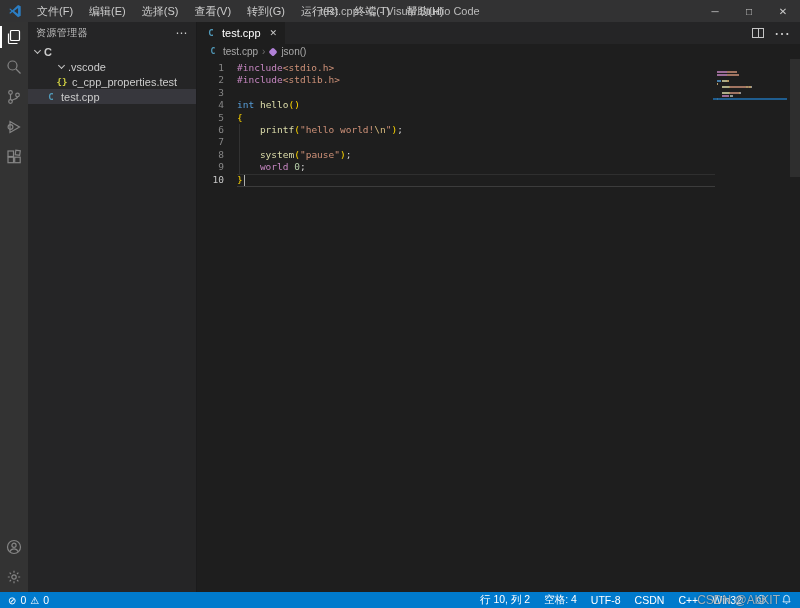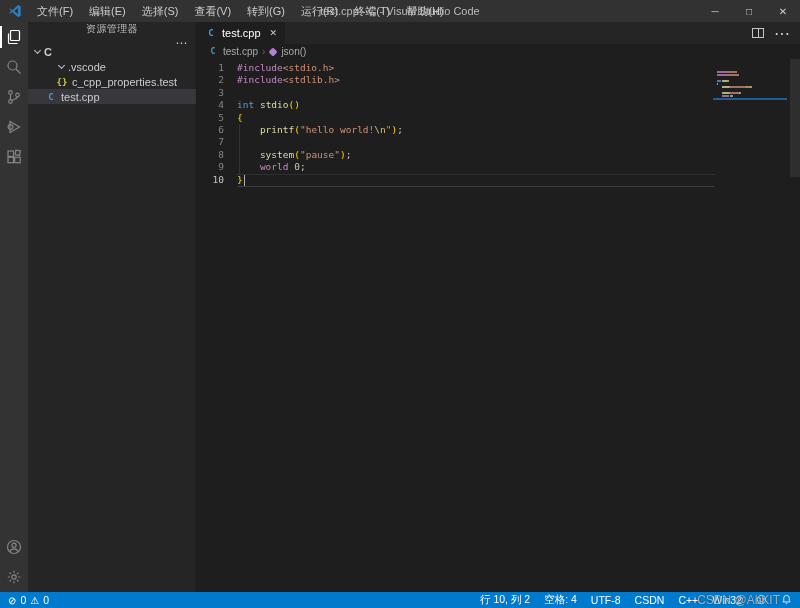--- a/index.html
+++ b/index.html
@@ -28,21 +28,21 @@
   .act-item.active { color:#ffffff; }
   .act-item.active::before { content:""; position:absolute; left:0; top:4px; bottom:4px;
     width:2px; background:#ffffff; }
   .act-item svg { width:16px; height:16px; stroke:currentColor; fill:none; stroke-width:1.2; }
   .act-spacer { flex:1; }
 
   
   .sidebar { width:169px; background:#252526; color:#cccccc; font-size:11px;
     display:flex; flex-direction:column; flex:0 0 169px; border-right:1px solid #1b1b1c; }
   .sb-header { height:22px; display:flex; align-items:center; padding:0 8px;
-    color:#bbbbbb; font-size:10px; letter-spacing:0.4px;flex-direction:column; }
+    color:#bbbbbb; font-size:10px; letter-spacing:0.4px; }
   .sb-header .more { margin-left:auto; color:#cccccc; font-size:12px; }
   .tree { flex:1; }
   .tree-row { height:15px; display:flex; align-items:center; cursor:pointer; white-space:nowrap; }
   .tree-row.selected { background:#37373d; }
   .tree-row .lbl { margin-left:4px; }
   .tree-row.root .lbl { font-weight:bold; color:#cccccc; }
   .chev { width:5px; height:5px; border-right:1px solid #c5c5c5; border-bottom:1px solid #c5c5c5;
     display:inline-block; flex:0 0 auto; }
   .chev.down { transform:rotate(45deg); margin-top:-3px; }
   .chev.right { transform:rotate(-45deg); }
@@ -247,21 +247,21 @@
             <div class="code-line">
               <span class="ln">2</span>
               <span class="lc"><span class="tok-pp">#include</span><span class="tok-str">&lt;stdlib.h&gt;</span></span>
             </div>
             <div class="code-line">
               <span class="ln">3</span>
               <span class="lc"></span>
             </div>
             <div class="code-line">
               <span class="ln">4</span>
-              <span class="lc"><span class="tok-kw">int</span><span class="tok-pl"> </span><span class="tok-fn">stdio</span><span class="tok-br">()</span></span>
+              <span class="lc"><span class="tok-kw">int</span><span class="tok-pl"> </span><span class="tok-fn">hello</span><span class="tok-br">()</span></span>
             </div>
             <div class="code-line">
               <span class="ln">5</span>
               <span class="lc"><span class="tok-br">{</span></span>
             </div>
             <div class="code-line">
               <span class="ln">6</span>
               <span class="lc"><span class="tok-pl">    </span><span class="tok-fn">printf</span><span class="tok-br">(</span><span class="tok-str">"hello world!</span><span class="tok-esc">\n</span><span class="tok-str">"</span><span class="tok-br">)</span><span class="tok-pl">;</span></span>
             </div>
             <div class="code-line">

